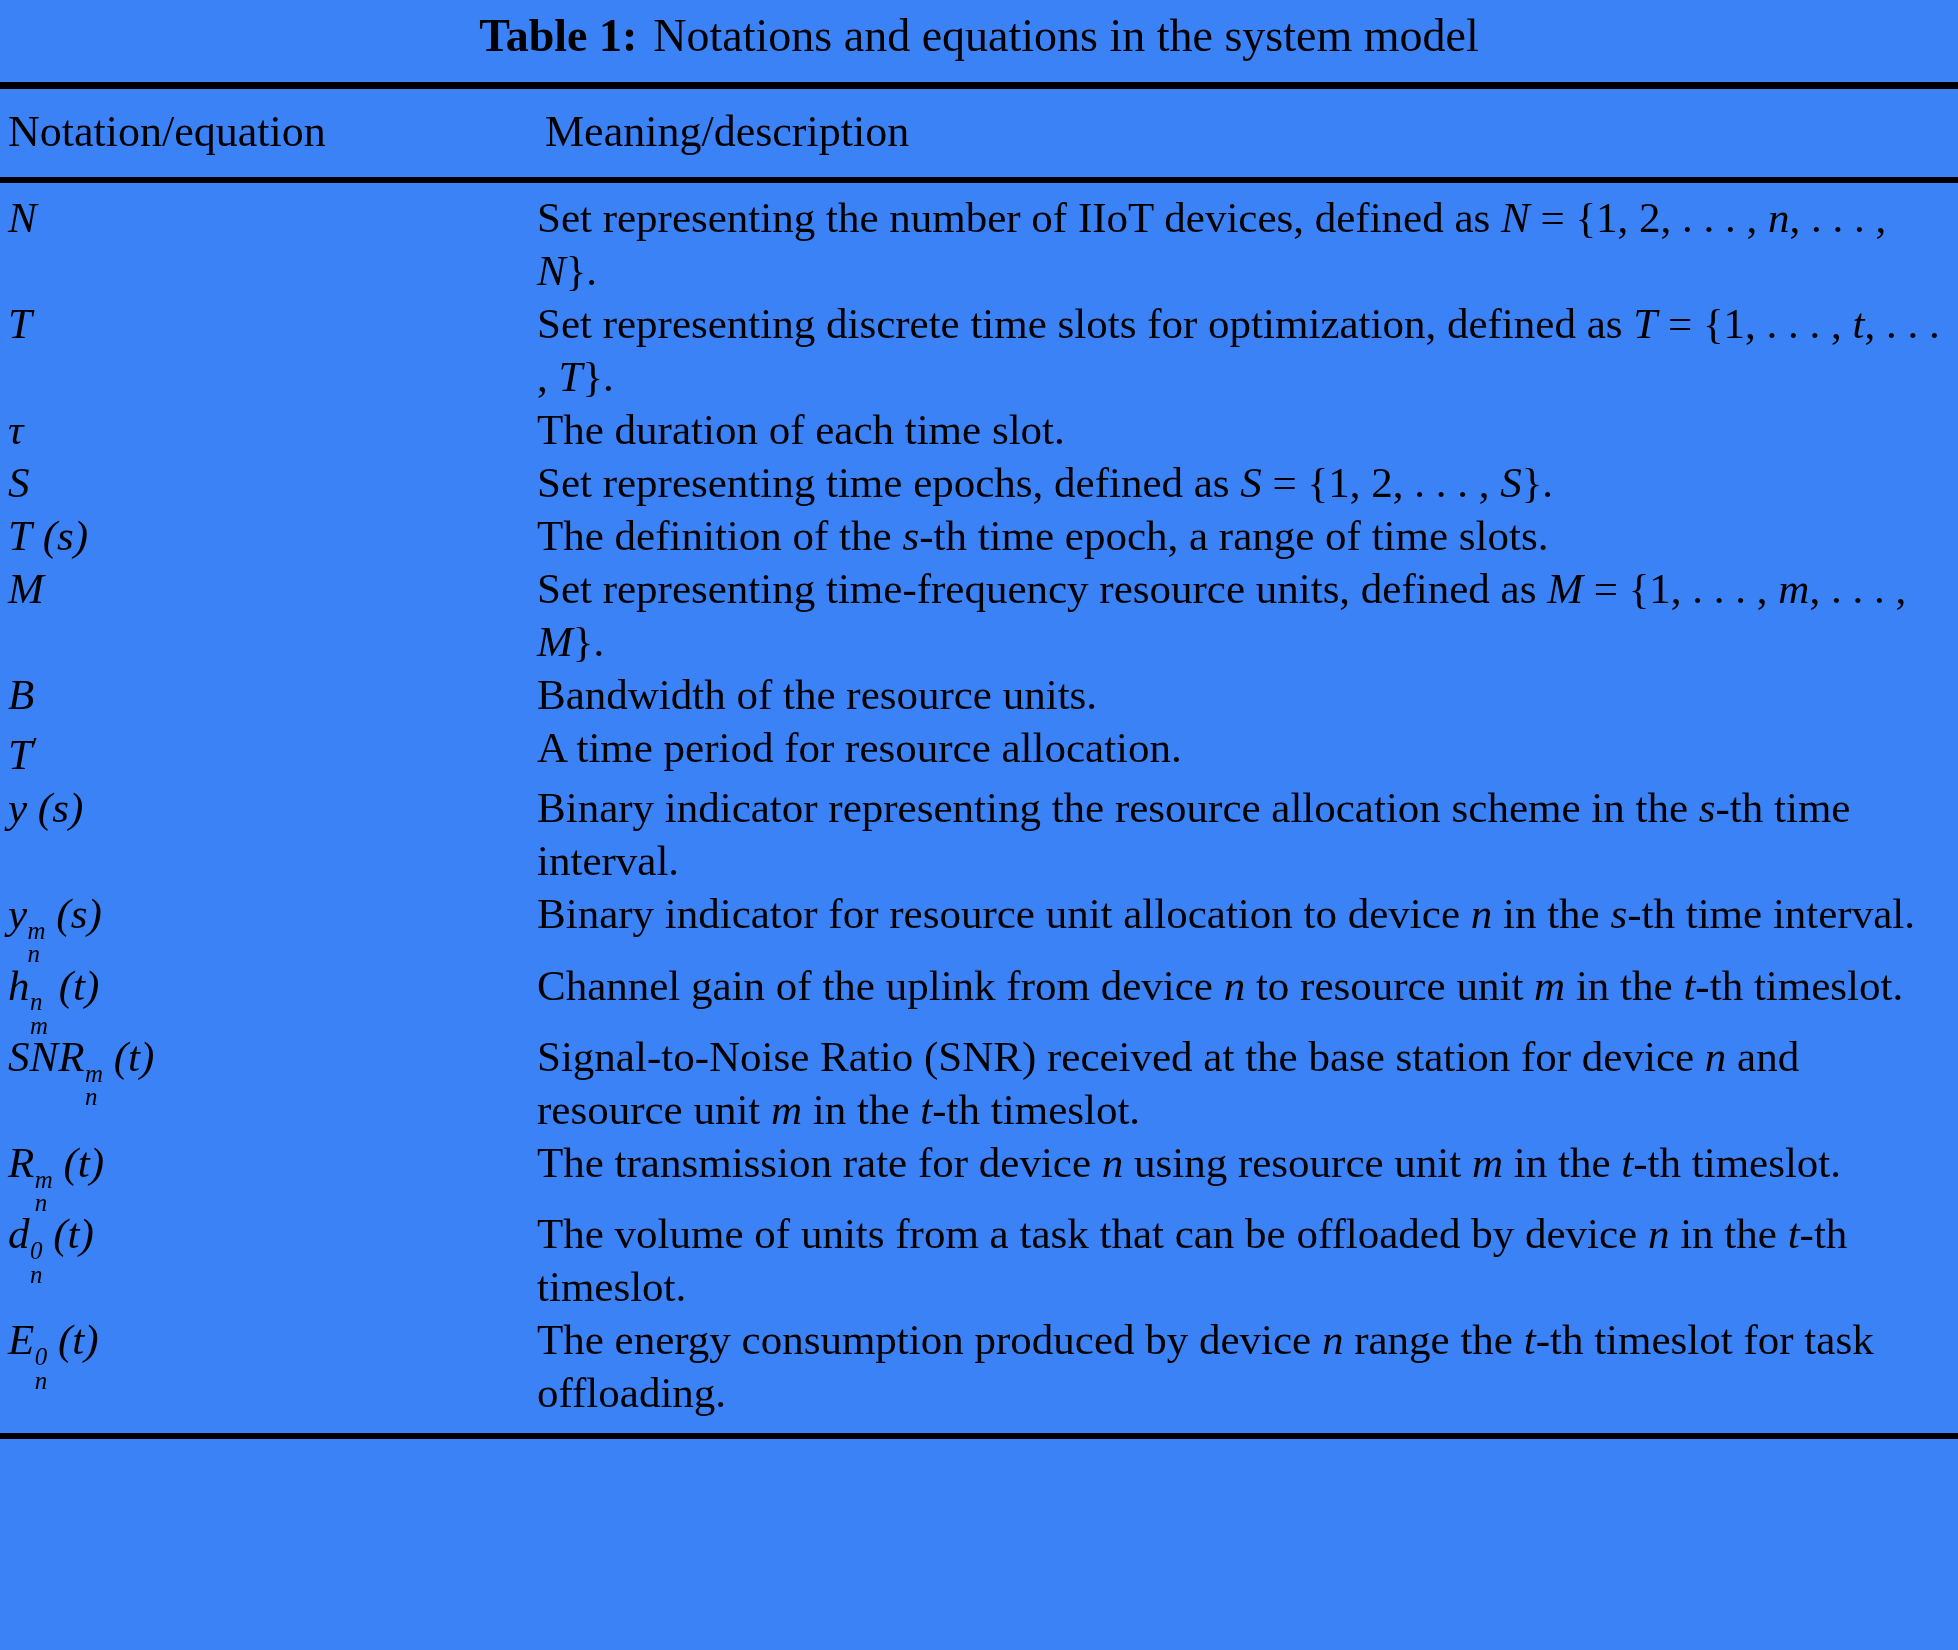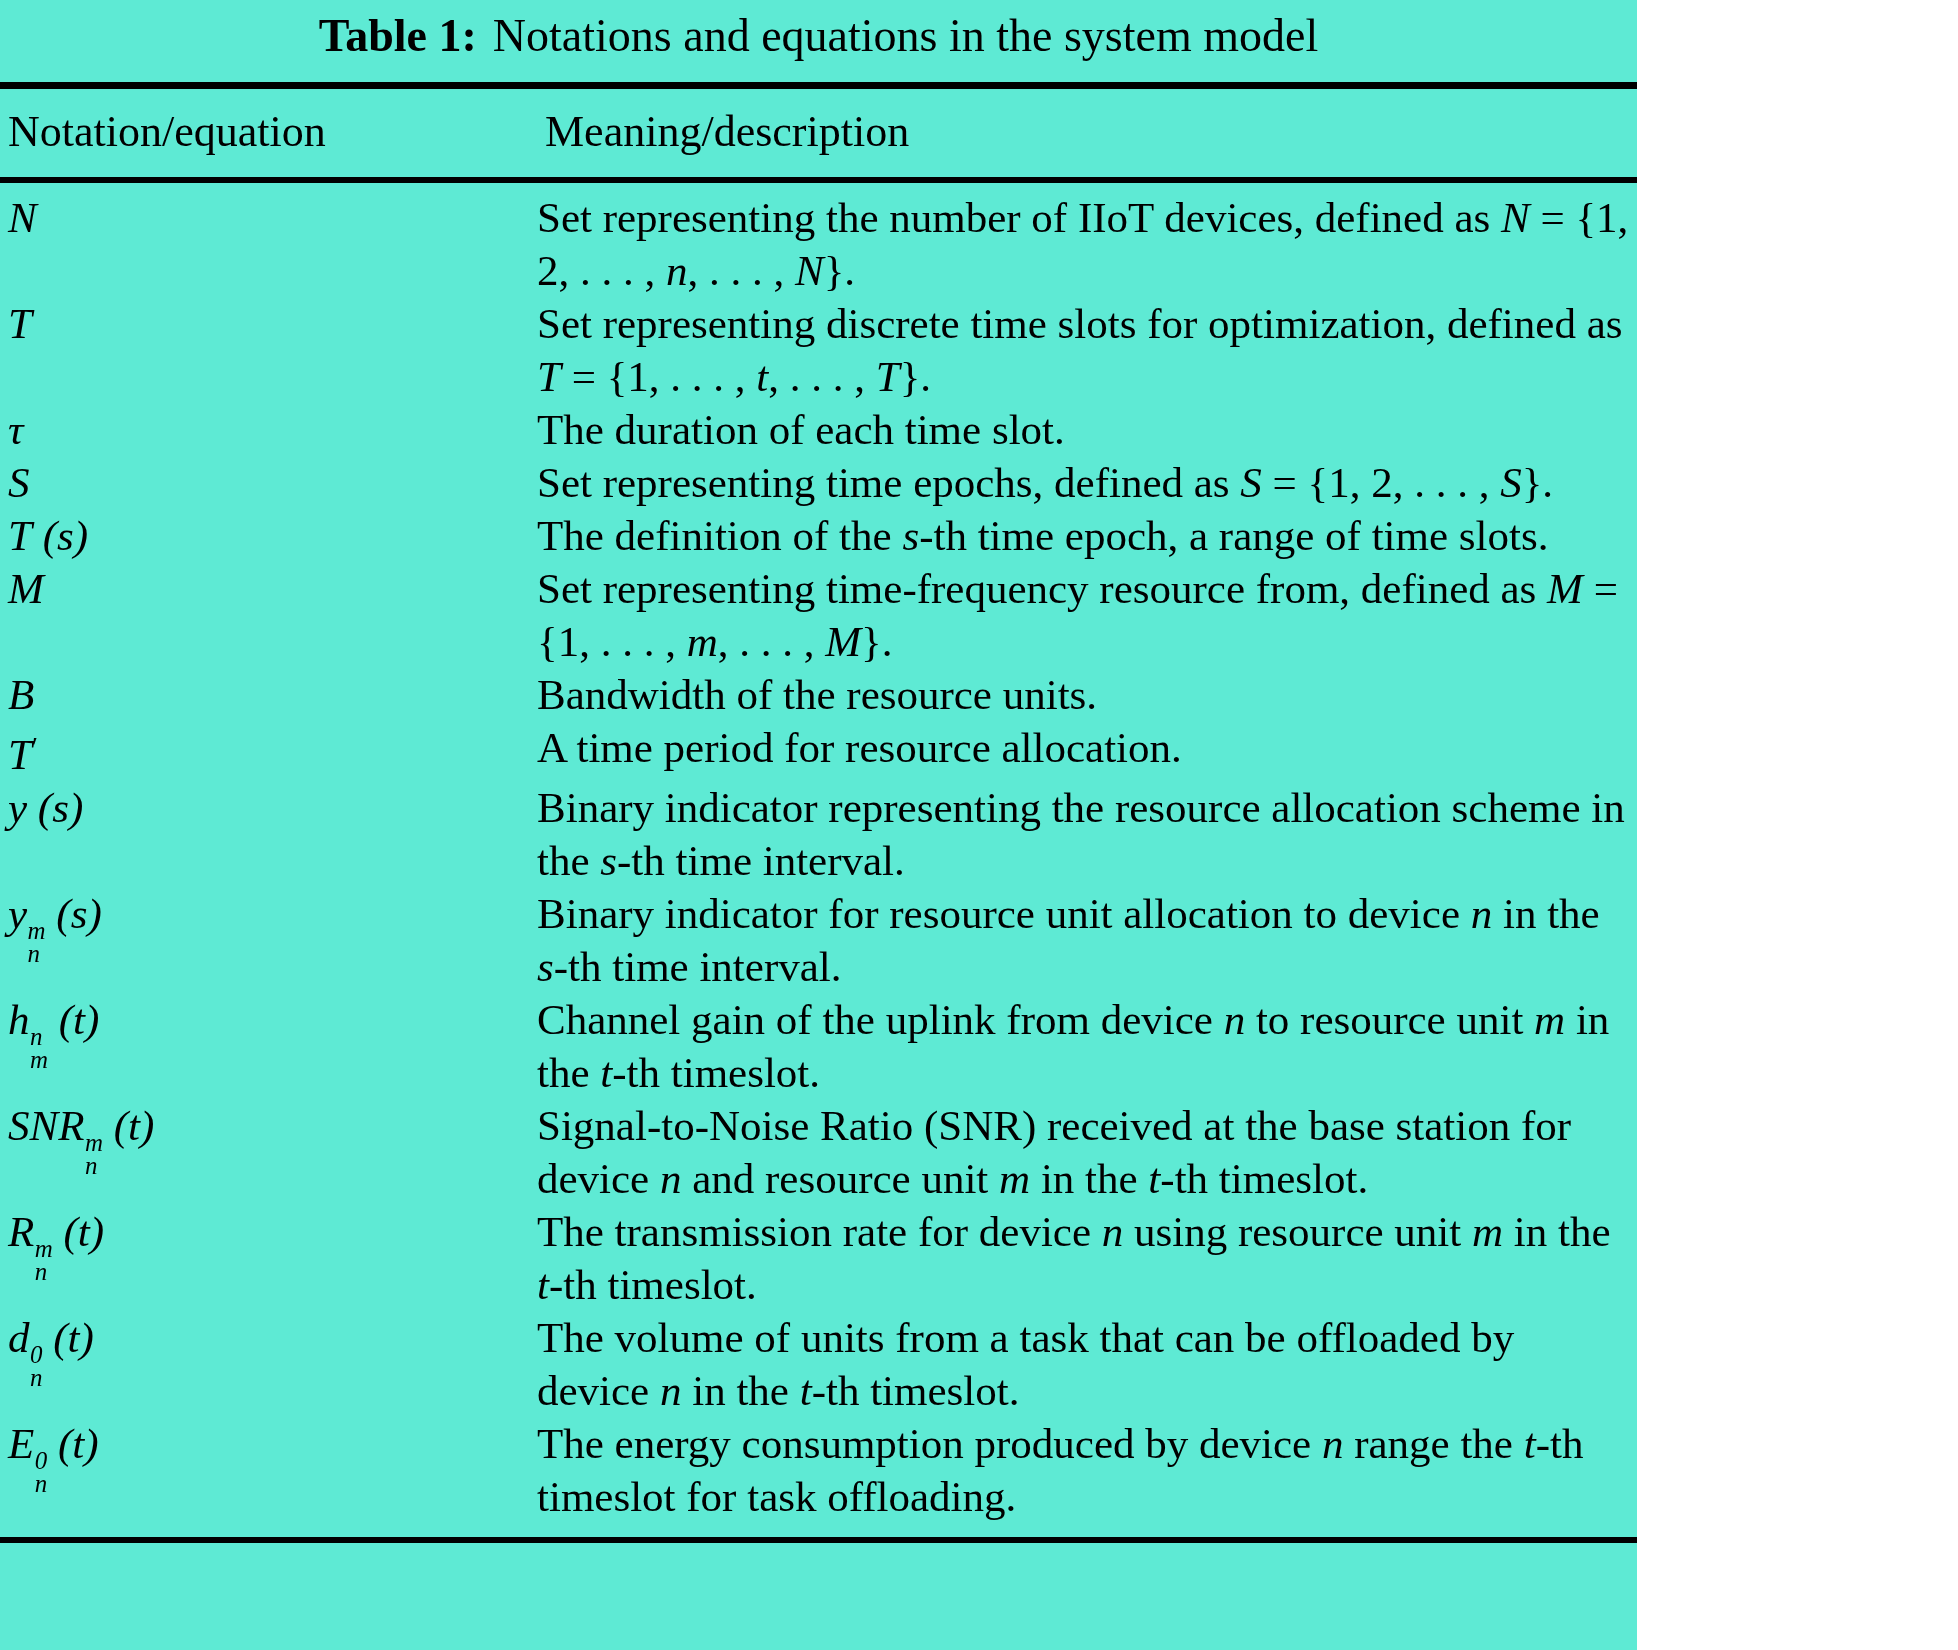--- a/index.html
+++ b/index.html
@@ -1,20 +1,20 @@
 <!DOCTYPE html>
 <html><head>
 <meta charset="utf-8">
 <style>
   html,body{margin:0;padding:0;background:#ffffff;}
   .page{
     position:relative;
-    width:1637px;
+    width:1958px;
     height:1650px;
-    background:#5eead4;
+    background:#3b82f6;
     color:#000000;
     font-family:"Liberation Serif","DejaVu Serif",serif;
     overflow:hidden;
     box-sizing:border-box;
   }
   .caption{
     margin-top:8px;
     text-align:center;
     font-size:46px;
     line-height:56px;
@@ -105,21 +105,21 @@
       <div class="t-row">
         <div class="t-not"><i>S</i></div>
         <div class="t-desc"><span>Set representing time epochs, defined as </span><i>S</i><span> = {1, 2, . . . , </span><i>S</i><span>}.</span></div>
       </div>
       <div class="t-row">
         <div class="t-not"><i>T</i><span class="arg">&nbsp;(<i>s</i>)</span></div>
         <div class="t-desc"><span>The definition of the </span><i>s</i><span>-th time epoch, a range of time slots.</span></div>
       </div>
       <div class="t-row">
         <div class="t-not"><i>M</i></div>
-        <div class="t-desc"><span>Set representing time-frequency resource from, defined as </span><i>M</i><span> = {1, . . . , </span><i>m</i><span>, . . . , </span><i>M</i><span>}.</span></div>
+        <div class="t-desc"><span>Set representing time-frequency resource units, defined as </span><i>M</i><span> = {1, . . . , </span><i>m</i><span>, . . . , </span><i>M</i><span>}.</span></div>
       </div>
       <div class="t-row">
         <div class="t-not"><i>B</i></div>
         <div class="t-desc"><span>Bandwidth of the resource units.</span></div>
       </div>
       <div class="t-row">
         <div class="t-not"><i>T</i><span class="pr">′</span></div>
         <div class="t-desc"><span>A time period for resource allocation.</span></div>
       </div>
       <div class="t-row">

